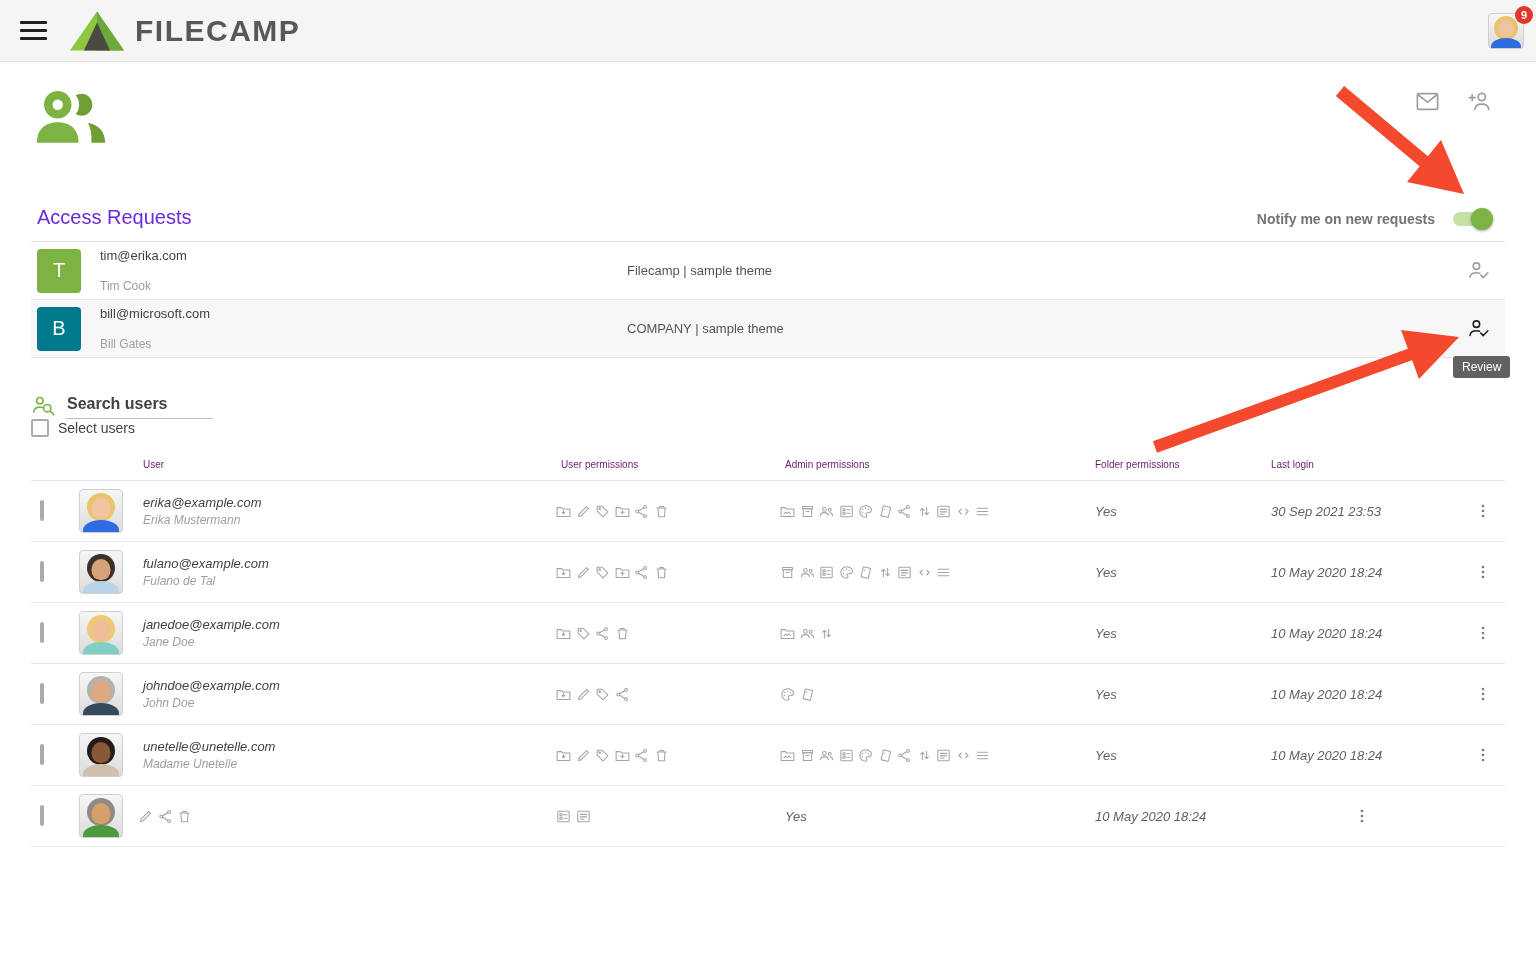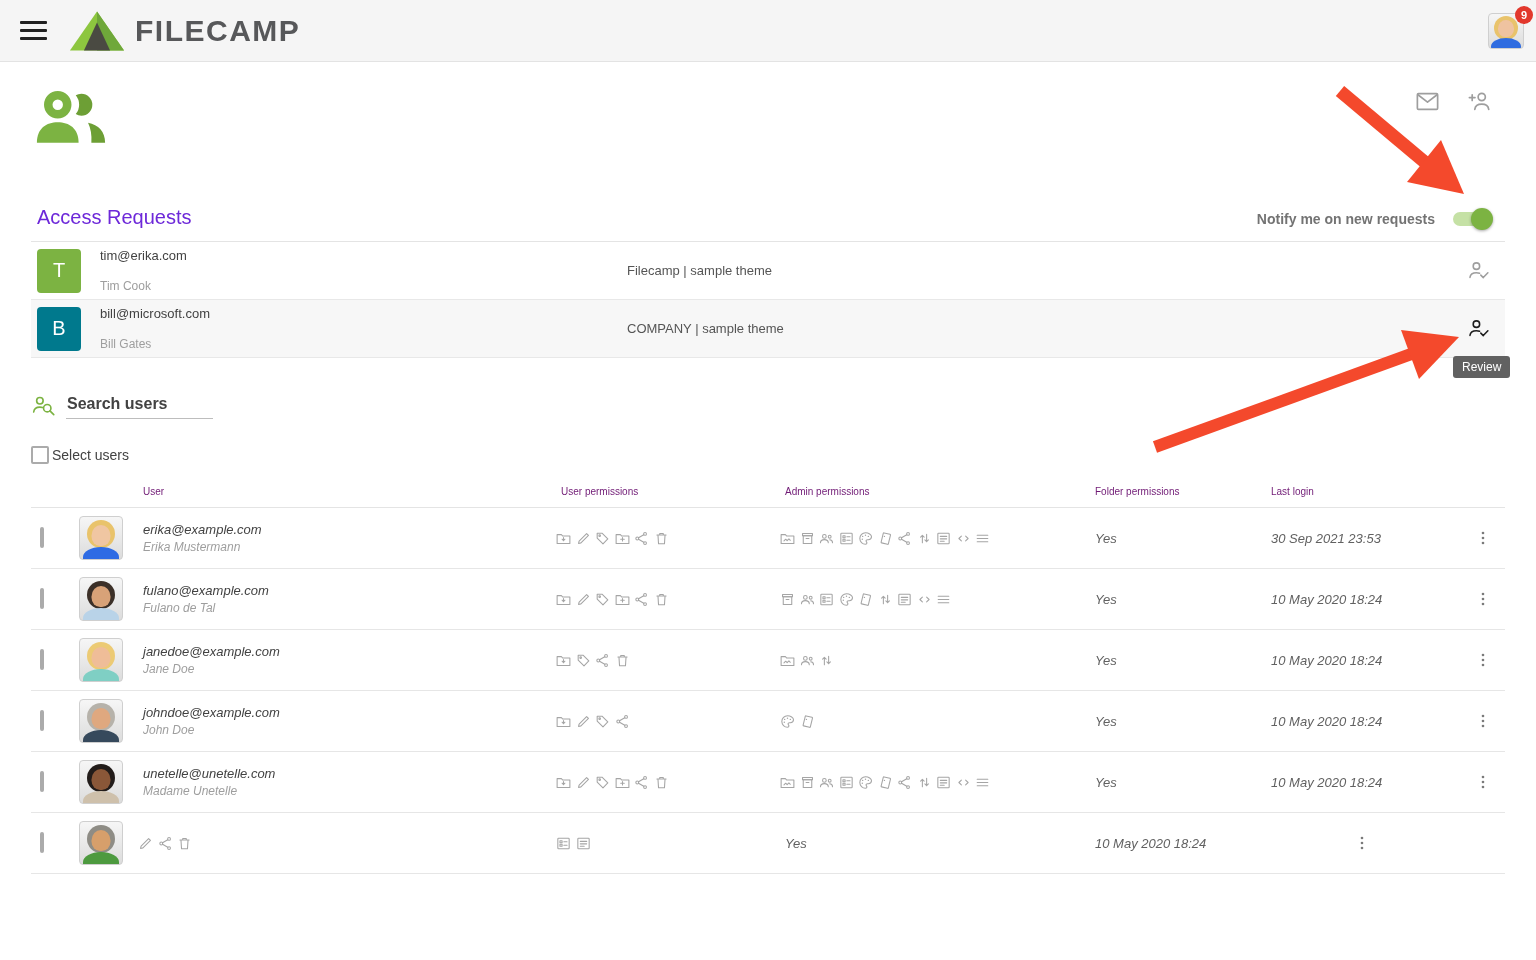--- a/index.html
+++ b/index.html
@@ -62,21 +62,21 @@
   .ar-review { margin-left:auto; cursor:pointer; color:#9e9e9e; }
   .ar-review.active { color:#1d1d1d; }
 
   
   .search-row { margin-top:34px; display:flex; align-items:center; gap:9px; padding-left:0; }
   .search-input { border:none; border-bottom:1px solid #bdbdbd; width:147px; font-size:16px;
     font-weight:bold; color:#424242; padding:3px 1px 5px 1px; background:transparent; outline:none;
     font-family:"Liberation Sans","DejaVu Sans",sans-serif; }
   .search-input::placeholder { color:#424242; font-weight:bold; opacity:1; }
 
-  .select-row { margin-top:27px; display:flex; align-items:center; gap:3px; padding-left:0; }
+  .select-row { display:flex; align-items:center; gap:9px; padding-left:0; }
   .cb { width:18px; height:18px; border:2px solid #ababab; border-radius:2px; background:#fff; cursor:pointer; }
   .select-label { font-size:14px; color:#424242; }
 
   
   .utable { margin-top:12px; }
   .trow { display:grid; grid-template-columns:42px 62px 418px 224px 310px 176px 197px 1fr;
     align-items:center; }
   .thead { height:32px; border-bottom:1px solid #e4e4e4; }
   .th { font-size:10px; color:#701a75; padding-left:8px; }
   .urow { height:61px; border-bottom:1px solid #e6e6e6;font-style:italic; }

